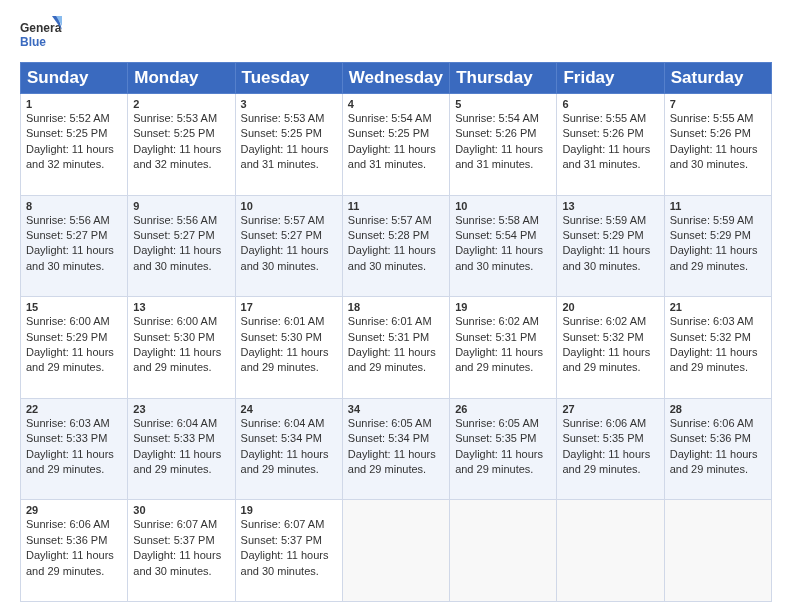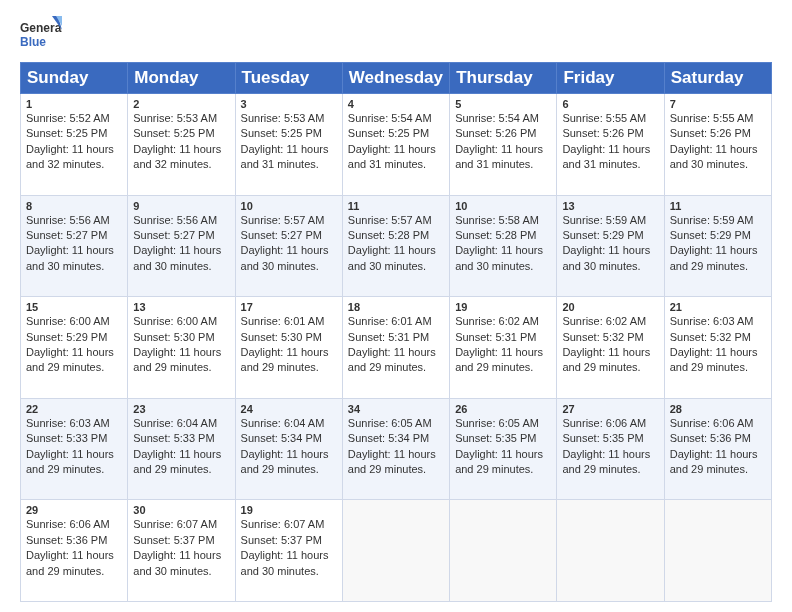--- a/index.html
+++ b/index.html
@@ -190,21 +190,21 @@
           <td>
             <span class="day-num">11</span>
             <div class="cell-text" style="white-space: pre-line;">Sunrise: 5:57 AM
 Sunset: 5:28 PM
 Daylight: 11 hours
 and 30 minutes.</div>
           </td>
           <td>
             <span class="day-num">10</span>
             <div class="cell-text" style="white-space: pre-line;">Sunrise: 5:58 AM
-Sunset: 5:28 PM
+Sunset: 5:54 PM
 Daylight: 11 hours
 and 30 minutes.</div>
           </td>
           <td>
             <span class="day-num">13</span>
             <div class="cell-text" style="white-space: pre-line;">Sunrise: 5:59 AM
 Sunset: 5:29 PM
 Daylight: 11 hours
 and 30 minutes.</div>
           </td>

